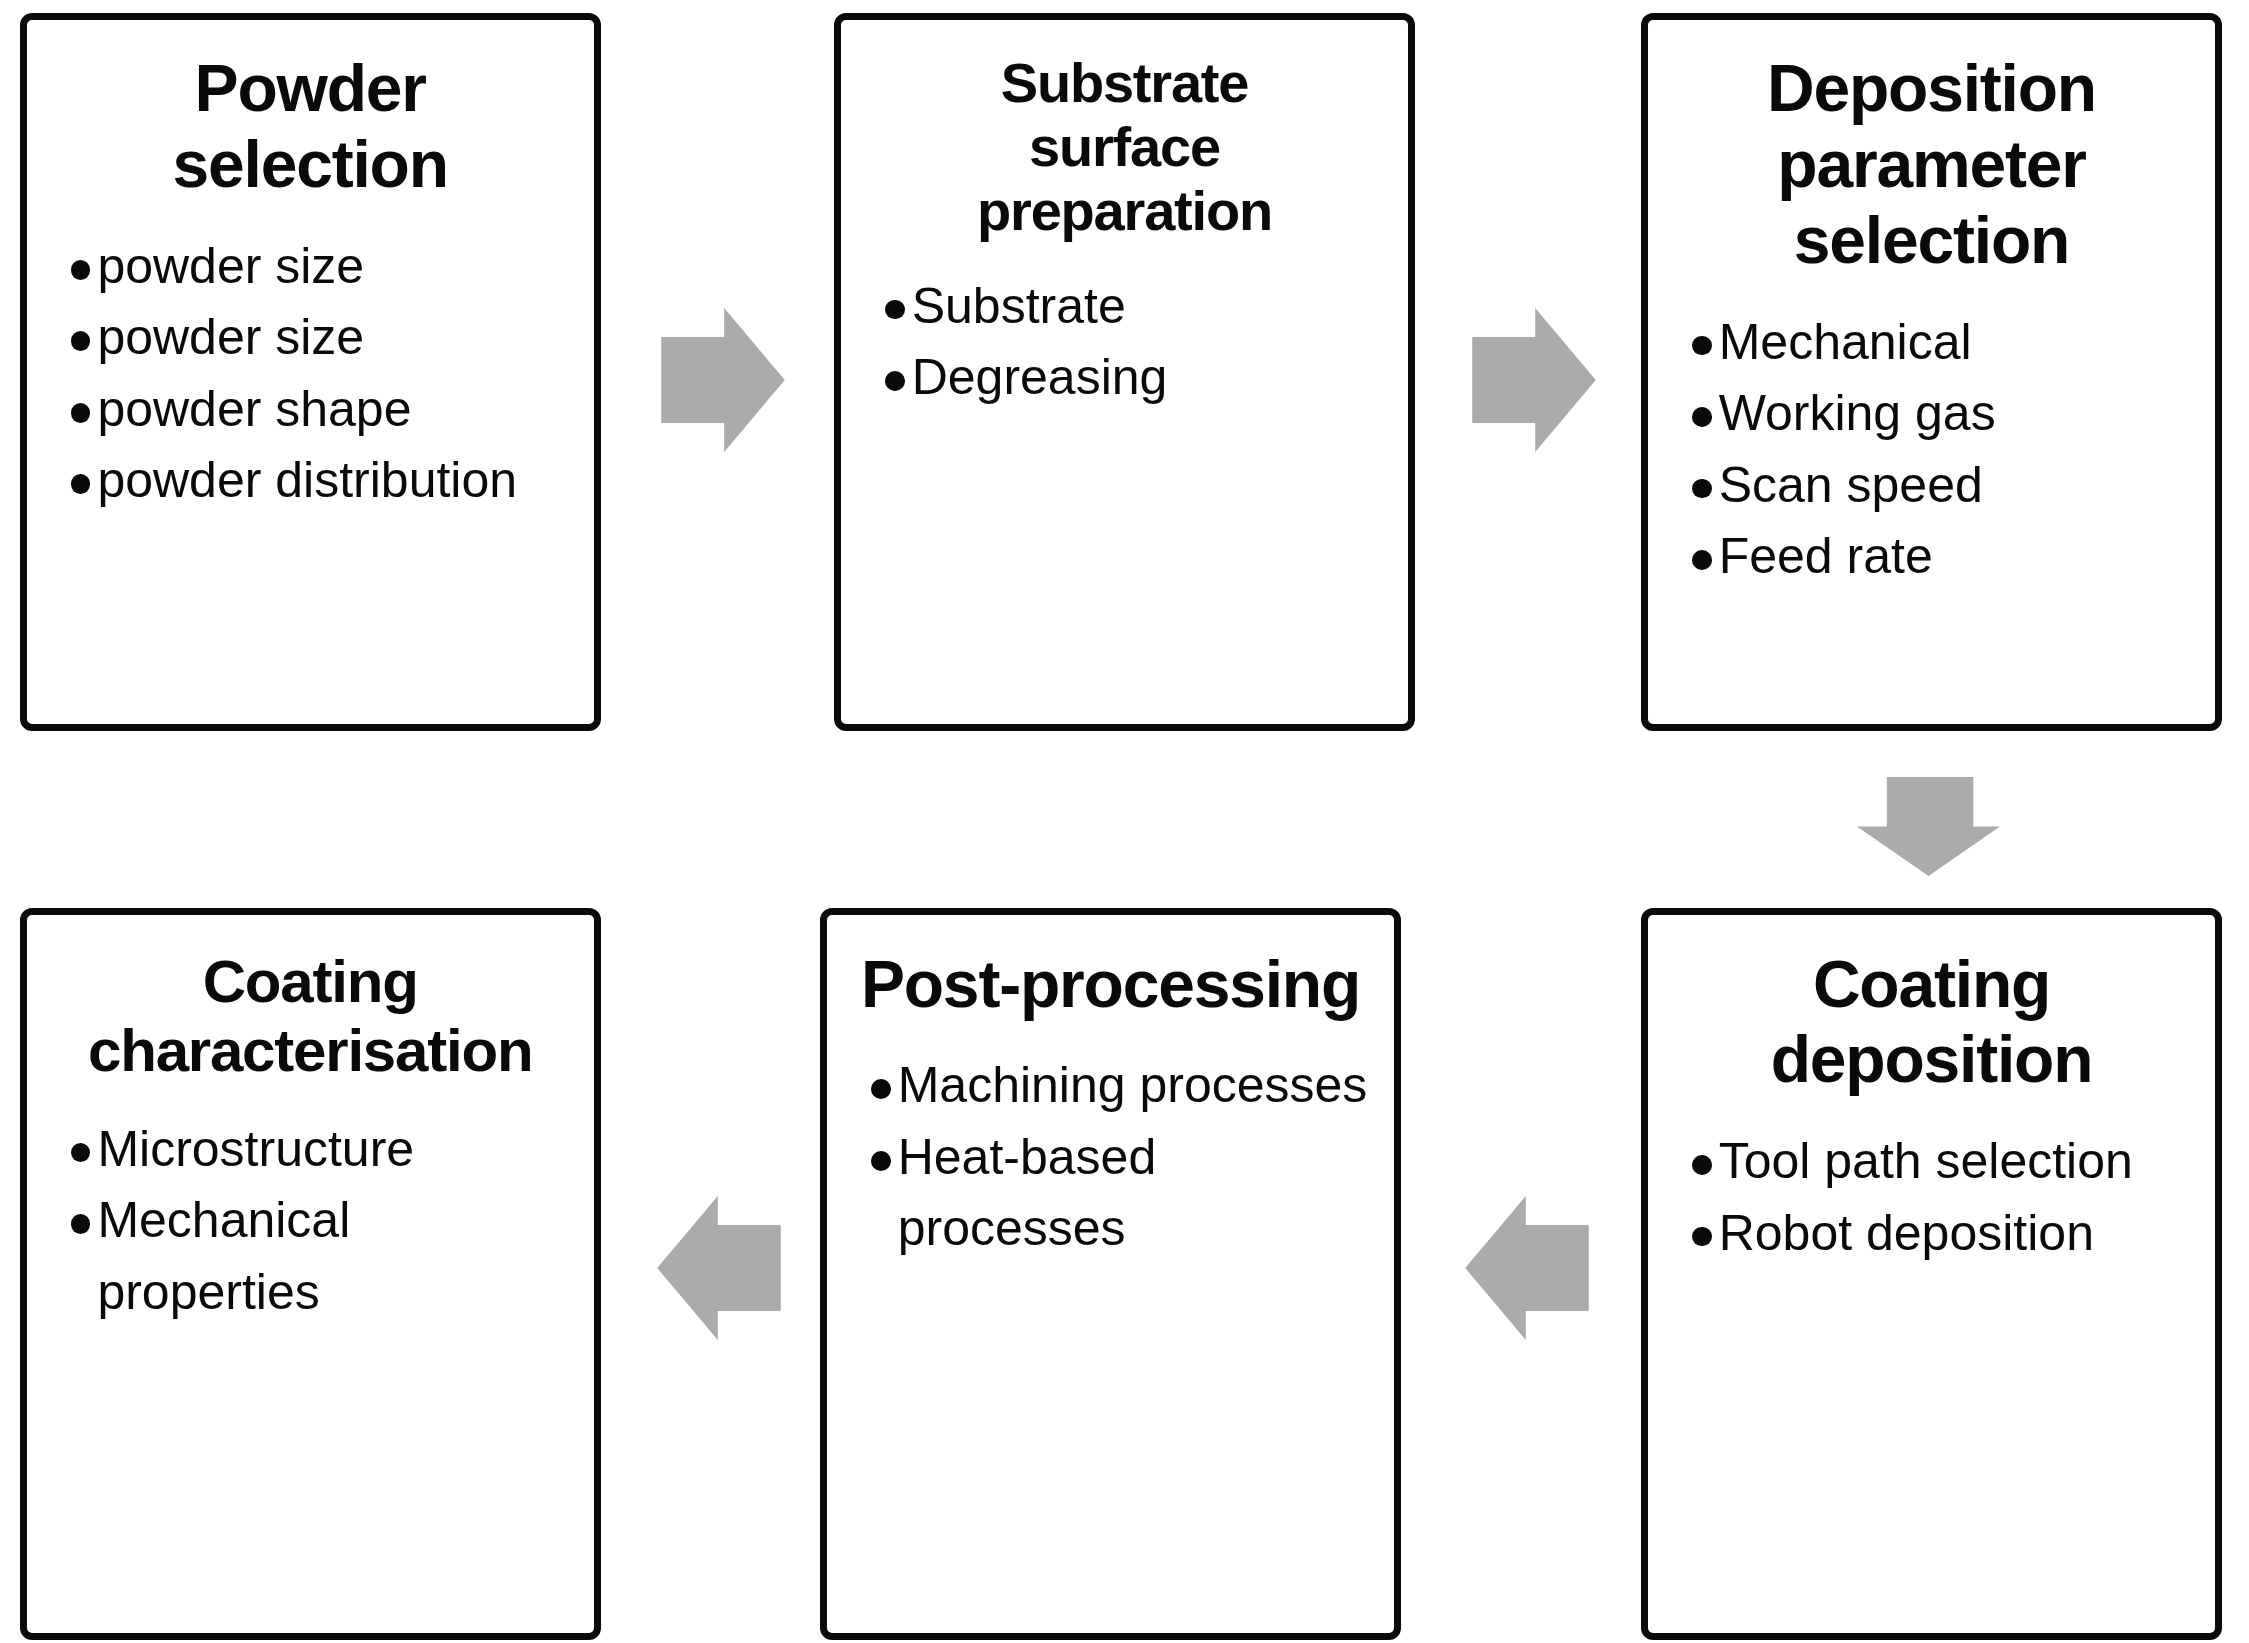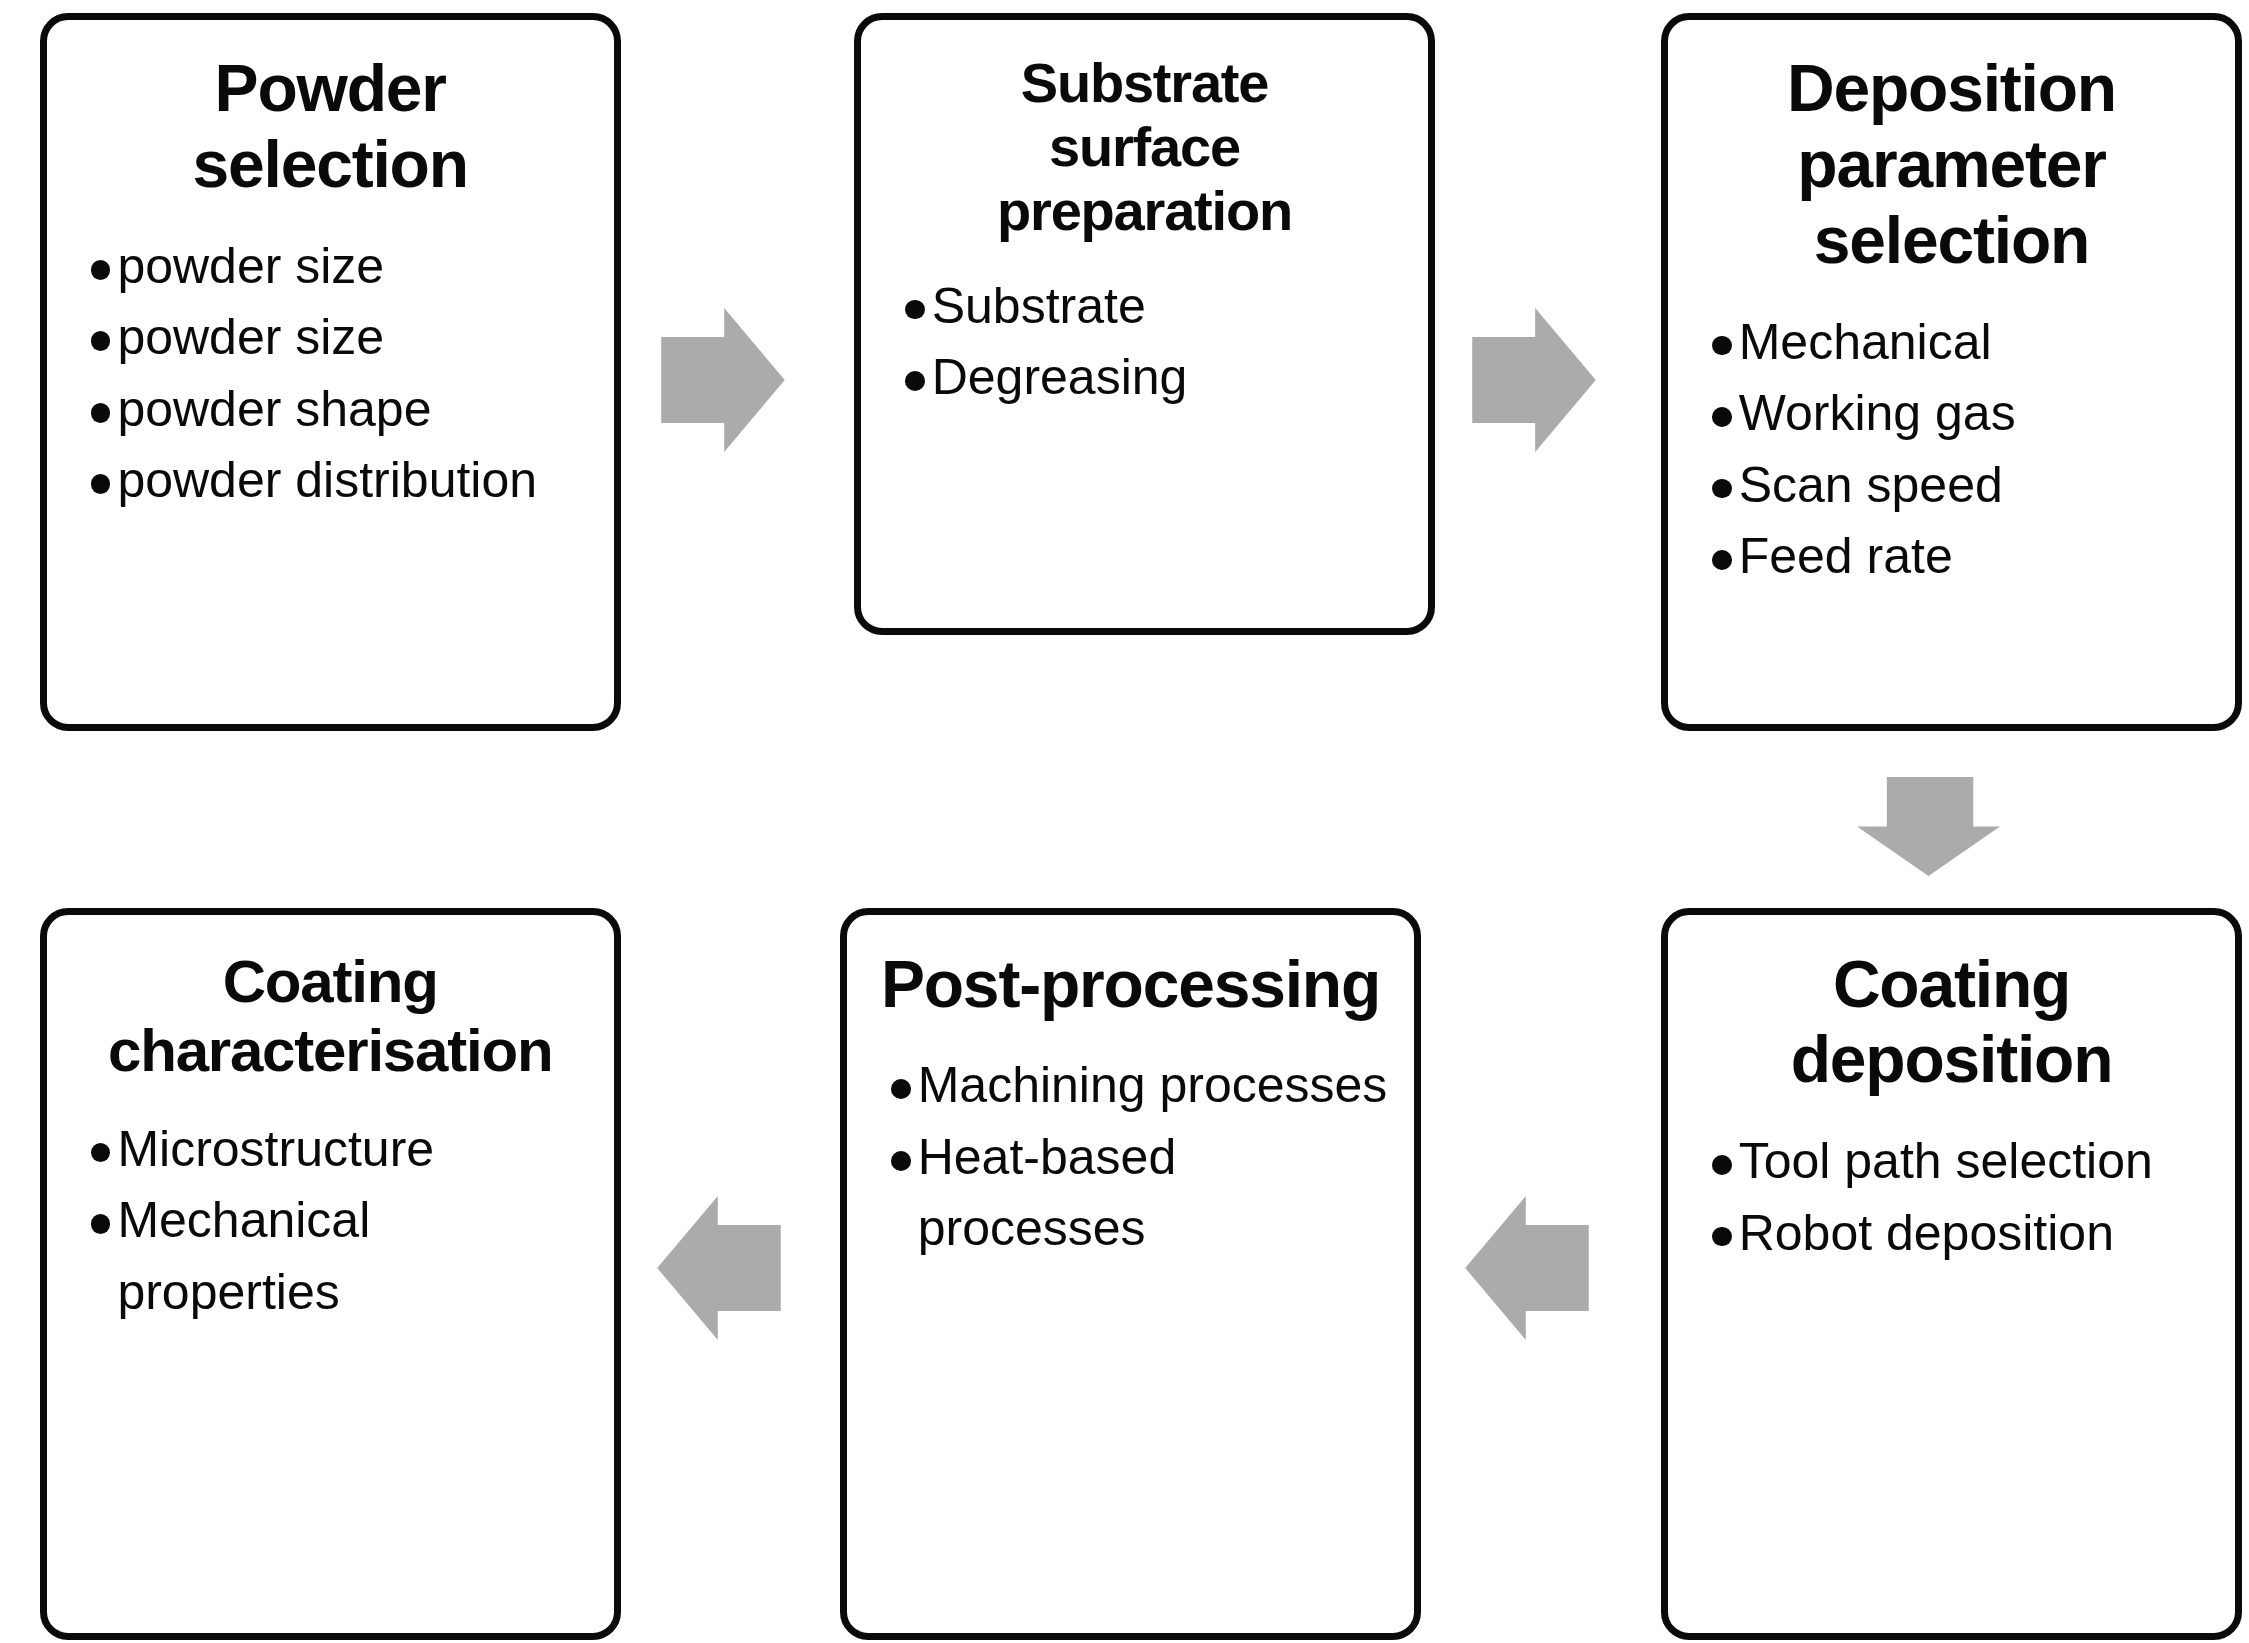--- a/index.html
+++ b/index.html
@@ -9,26 +9,25 @@
     background:#ffffff;
     font-family:"Liberation Sans", sans-serif;
     color:#0a0a0a;
     overflow:hidden;
   }
   .box {
     position:absolute;
     box-sizing:border-box;
     background:#ffffff;
     border:7px solid #0a0a0a;
-    border-radius:28px;
+    border-radius:12px;
     padding:31.5px 0 0 0;
-    margin-left:20px;
   }
   .b1 { left:19.7px;   top:12.6px;   width:581px; height:718px; }
-  .b2 { left:834px; top:12.6px;   width:581px; height:622px; }
+  .b2 { left:834px; top:12.6px;   width:581px; height:718px; }
   .b3 { left:1641px; top:12.6px;   width:581px; height:718px; }
   .b4 { left:19.7px;   top:908px; width:581px; height:732px; }
   .b5 { left:820px; top:908px; width:581px; height:732px; }
   .b6 { left:1641px; top:908px; width:581px; height:732px; }
   .title {
     font-weight:bold;
     font-size:66px;
     line-height:1.15;
     letter-spacing:-1.2px;
     text-align:center;

